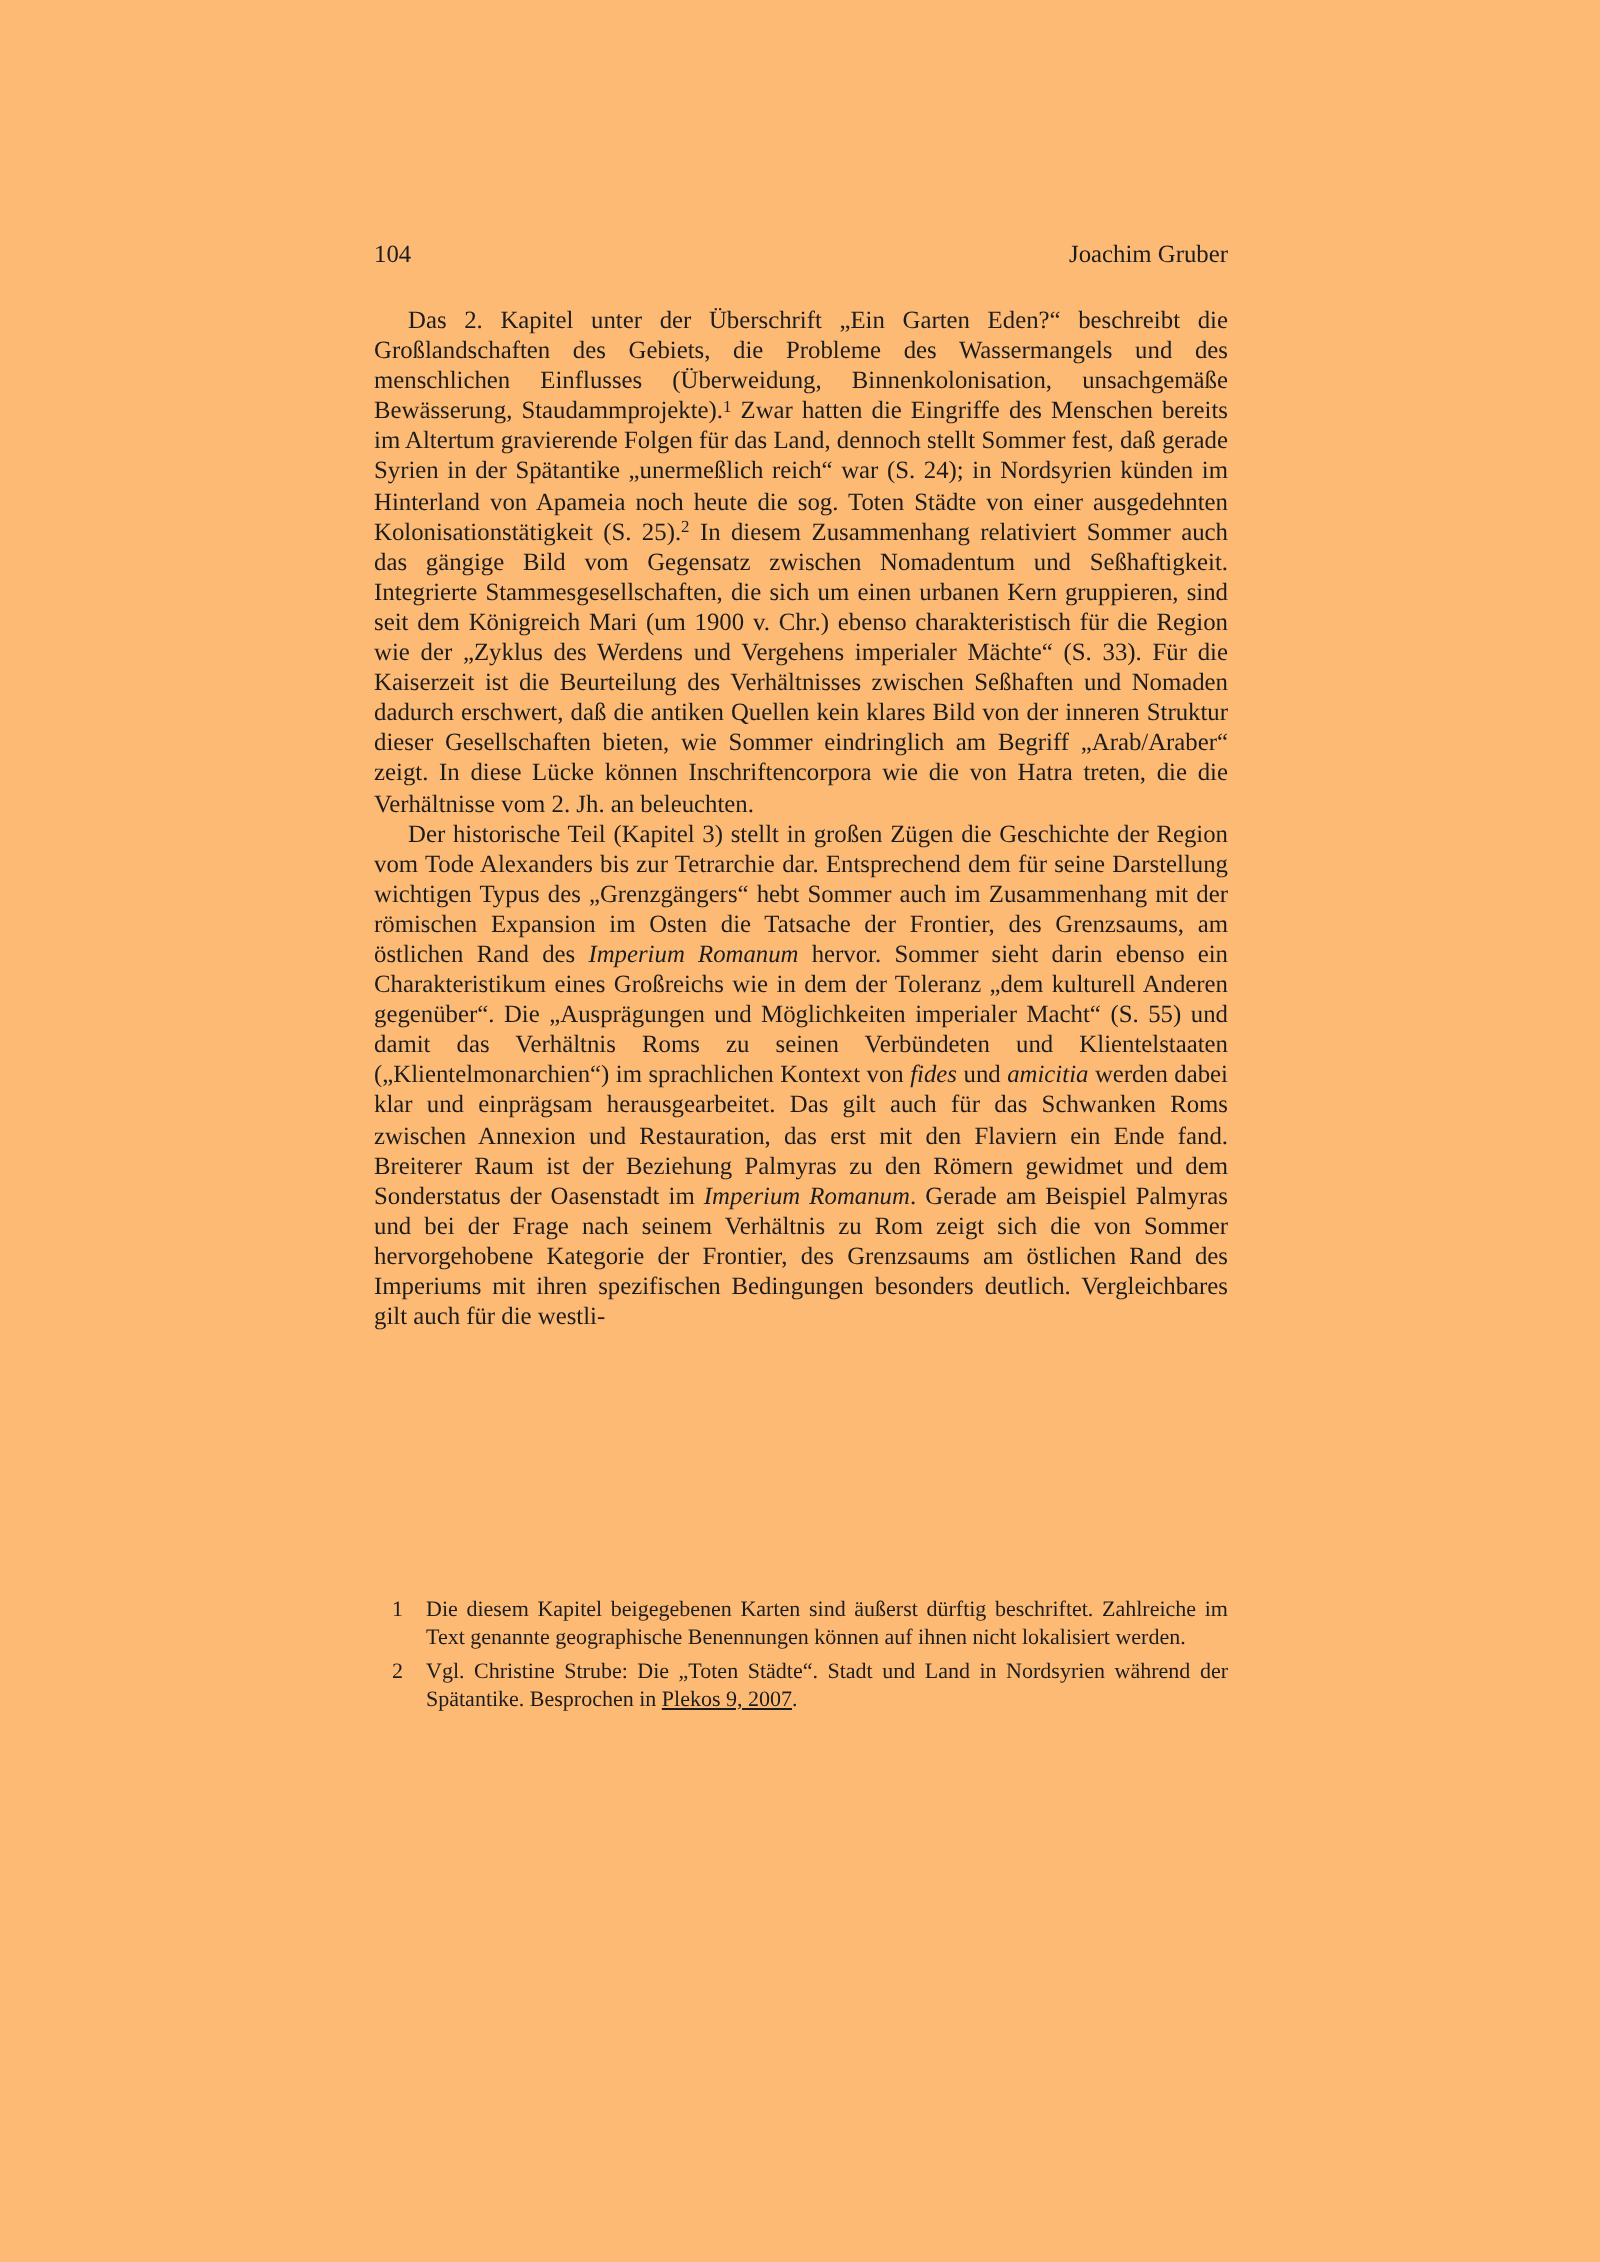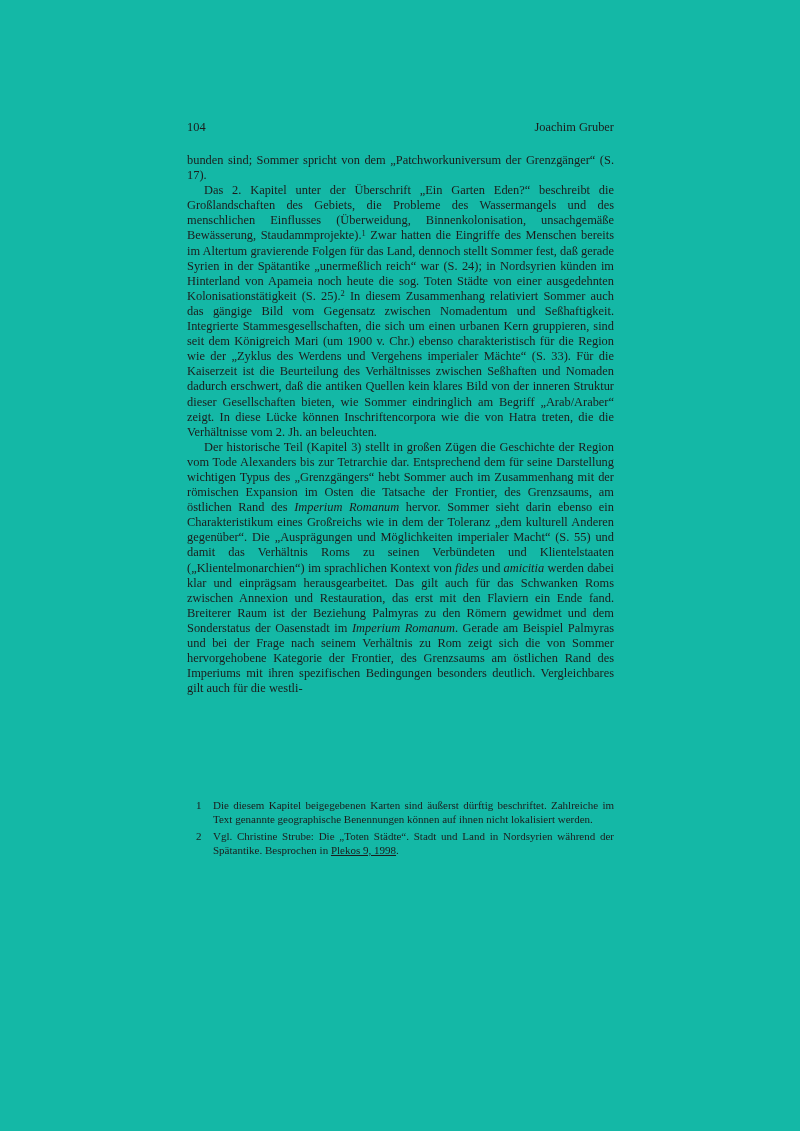--- a/index.html
+++ b/index.html
@@ -1,21 +1,21 @@
 <!DOCTYPE html>
 <html><head>
 <meta charset="utf-8">
 <style>
   * { box-sizing: border-box; }
   html, body { margin: 0; padding: 0; background: #ffffff; }
   .page {
     position: relative;
     width: 800px;
     height: 1131px;
-    background: #14b8a6;
+    background: #fdba74;
     overflow: hidden;
     font-family: "Liberation Serif", "DejaVu Serif", serif;
     color: #1c1c1c;
   }
   .header {
     position: absolute;
     left: 187px;
     top: 120px;
     width: 427px;
     height: 16px;
@@ -61,21 +61,20 @@
 </style>
 </head>
 <body>
 
 <div class="page">
   <div class="header">
     <span class="page-number">104</span>
     <span class="running-title">Joachim Gruber</span>
   </div>
   <div class="body-text" id="body-paragraphs">
-      <p class="para">bunden sind; Sommer spricht von dem „Patchworkuniversum der Grenzgänger“ (S. 17).</p>
       <p class="para indent">Das 2. Kapitel unter der Überschrift „Ein Garten Eden?“ beschreibt die Großlandschaften des Gebiets, die Probleme des Wassermangels und des menschlichen Einflusses (Überweidung, Binnenkolonisation, unsachgemäße Bewässerung, Staudammprojekte).<sup class="fn-marker">1</sup> Zwar hatten die Eingriffe des Menschen bereits im Altertum gravierende Folgen für das Land, dennoch stellt Sommer fest, daß gerade Syrien in der Spätantike „unermeßlich reich“ war (S. 24); in Nordsyrien künden im Hinterland von Apameia noch heute die sog. Toten Städte von einer ausgedehnten Kolonisationstätigkeit (S. 25).<sup class="fn-marker">2</sup> In diesem Zusammenhang relativiert Sommer auch das gängige Bild vom Gegensatz zwischen Nomadentum und Seßhaftigkeit. Integrierte Stammesgesellschaften, die sich um einen urbanen Kern gruppieren, sind seit dem Königreich Mari (um 1900 v. Chr.) ebenso charakteristisch für die Region wie der „Zyklus des Werdens und Vergehens imperialer Mächte“ (S. 33). Für die Kaiserzeit ist die Beurteilung des Verhältnisses zwischen Seßhaften und Nomaden dadurch erschwert, daß die antiken Quellen kein klares Bild von der inneren Struktur dieser Gesellschaften bieten, wie Sommer eindringlich am Begriff „Arab/Araber“ zeigt. In diese Lücke können Inschriftencorpora wie die von Hatra treten, die die Verhältnisse vom 2. Jh. an beleuchten.</p>
       <p class="para indent">Der historische Teil (Kapitel 3) stellt in großen Zügen die Geschichte der Region vom Tode Alexanders bis zur Tetrarchie dar. Entsprechend dem für seine Darstellung wichtigen Typus des „Grenzgängers“ hebt Sommer auch im Zusammenhang mit der römischen Expansion im Osten die Tatsache der Frontier, des Grenzsaums, am östlichen Rand des <i>Imperium Romanum</i> hervor. Sommer sieht darin ebenso ein Charakteristikum eines Großreichs wie in dem der Toleranz „dem kulturell Anderen gegenüber“. Die „Ausprägungen und Möglichkeiten imperialer Macht“ (S. 55) und damit das Verhältnis Roms zu seinen Verbündeten und Klientelstaaten („Klientelmonarchien“) im sprachlichen Kontext von <i>fides</i> und <i>amicitia</i> werden dabei klar und einprägsam herausgearbeitet. Das gilt auch für das Schwanken Roms zwischen Annexion und Restauration, das erst mit den Flaviern ein Ende fand. Breiterer Raum ist der Beziehung Palmyras zu den Römern gewidmet und dem Sonderstatus der Oasenstadt im <i>Imperium Romanum</i>. Gerade am Beispiel Palmyras und bei der Frage nach seinem Verhältnis zu Rom zeigt sich die von Sommer hervorgehobene Kategorie der Frontier, des Grenzsaums am östlichen Rand des Imperiums mit ihren spezifischen Bedingungen besonders deutlich. Vergleichbares gilt auch für die westli-</p>
     </div>
   <div class="footnotes" id="footnotes">
       <div class="footnote"><span class="fn-num">1</span><span class="fn-text">Die diesem Kapitel beigegebenen Karten sind äußerst dürftig beschriftet. Zahlreiche im Text genannte geographische Benennungen können auf ihnen nicht lokalisiert werden.</span></div>
-      <div class="footnote"><span class="fn-num">2</span><span class="fn-text">Vgl. Christine Strube: Die „Toten Städte“. Stadt und Land in Nordsyrien während der Spätantike. Besprochen in <span class="link">Plekos 9, 1998</span>.</span></div>
+      <div class="footnote"><span class="fn-num">2</span><span class="fn-text">Vgl. Christine Strube: Die „Toten Städte“. Stadt und Land in Nordsyrien während der Spätantike. Besprochen in <span class="link">Plekos 9, 2007</span>.</span></div>
     </div>
 </div>
 
 </body></html>

